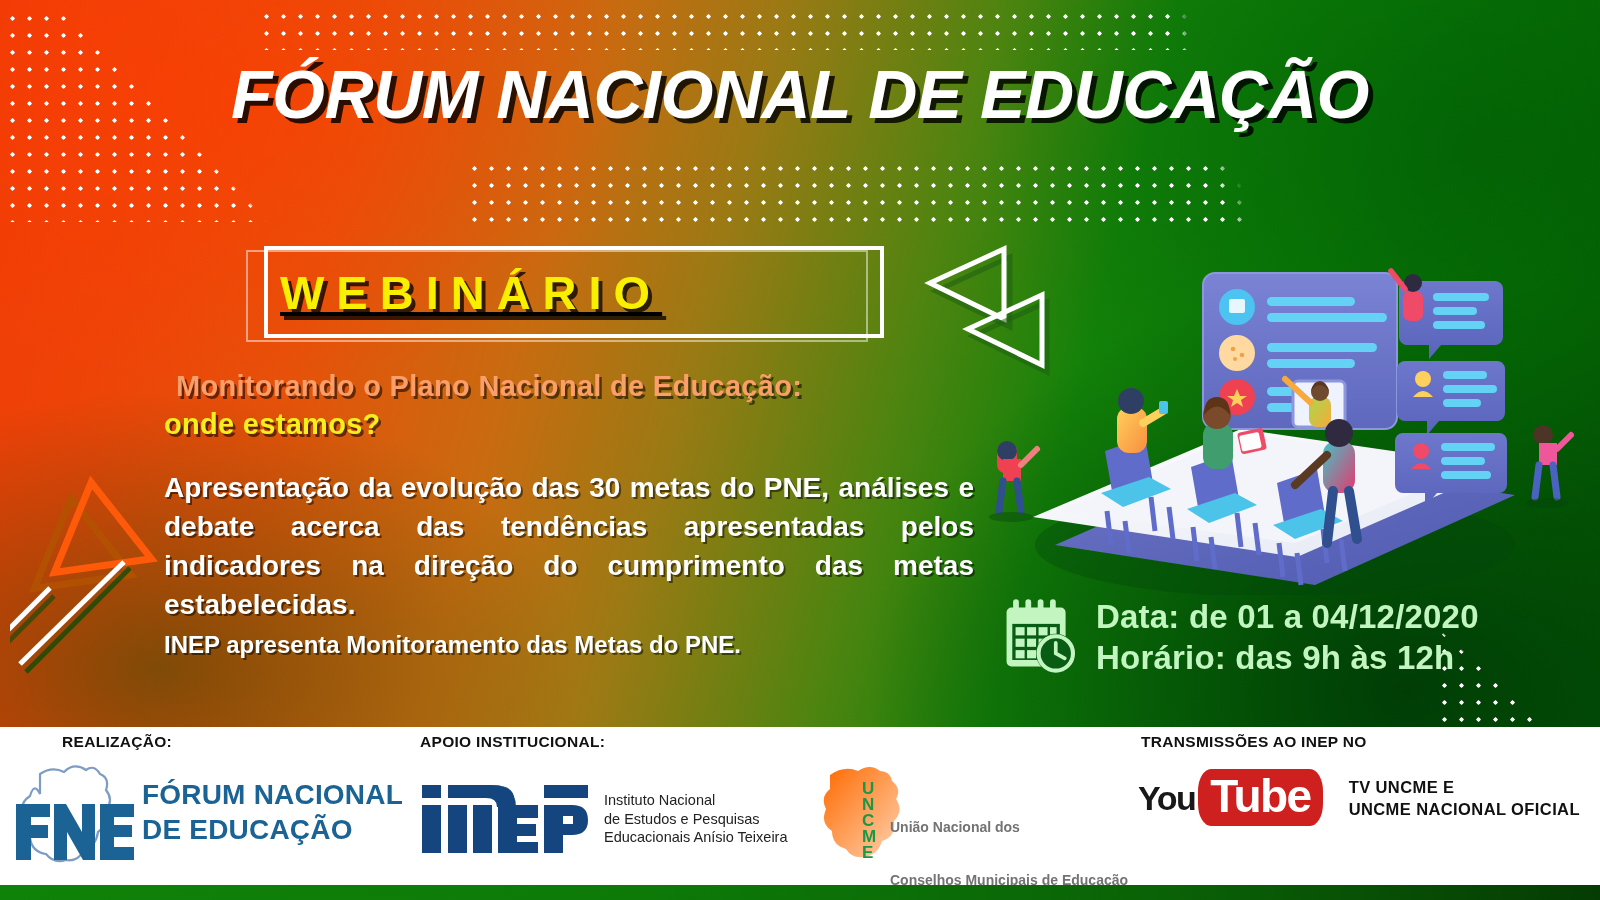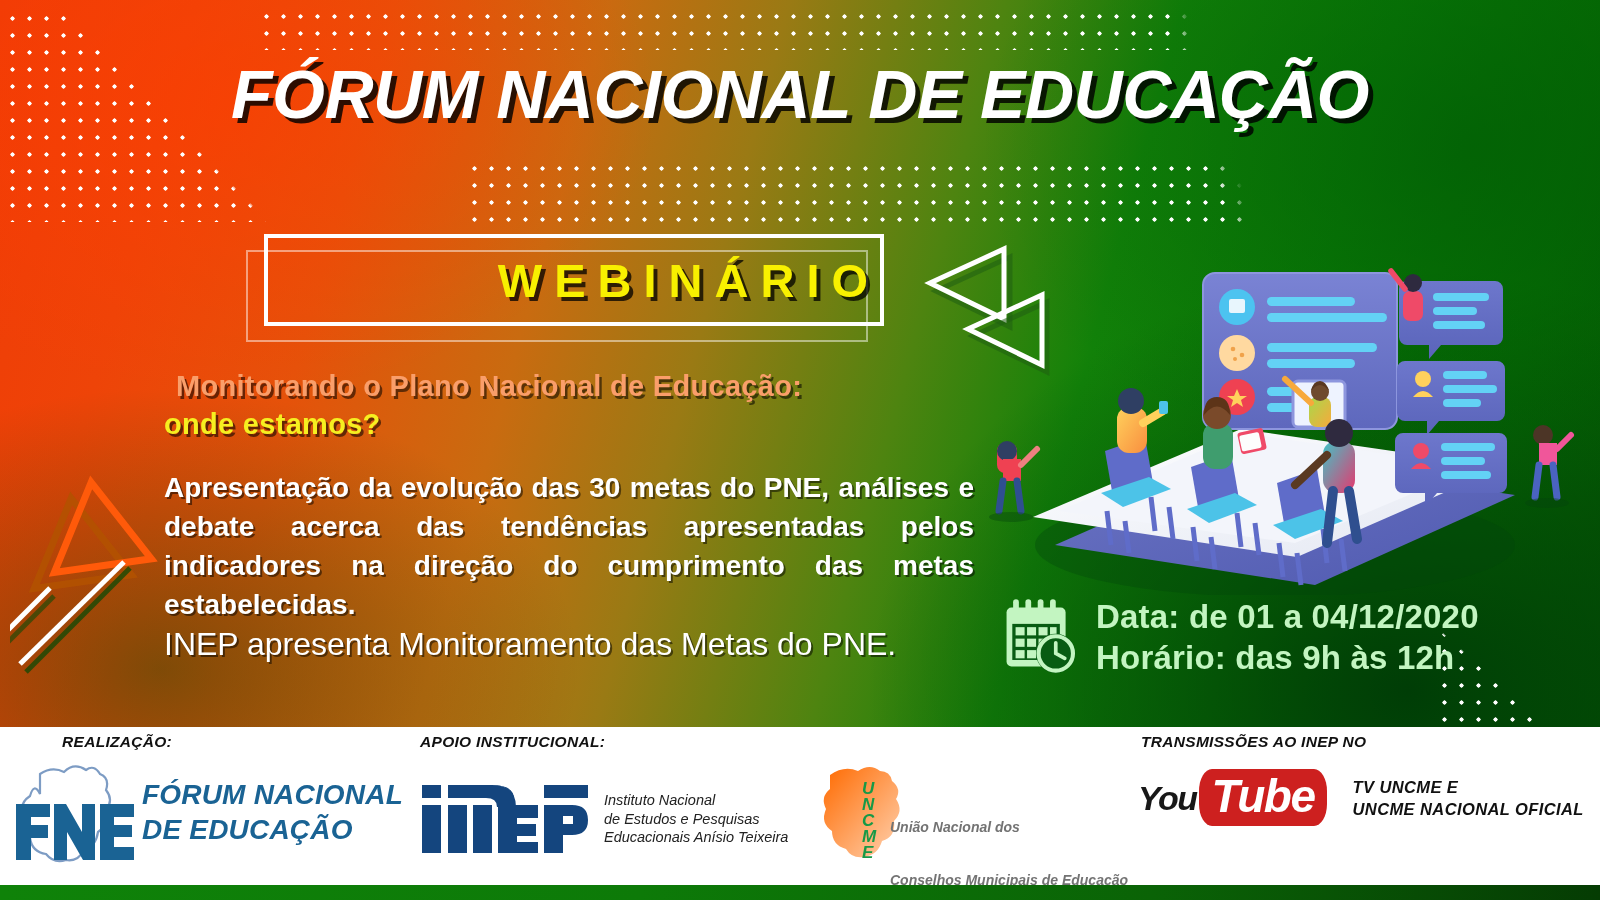--- a/index.html
+++ b/index.html
@@ -84,23 +84,23 @@
     font-stretch:condensed;
   }
 
   
   #webinar-wrap { position:absolute; left:246px; top:230px; width:640px; height:115px; }
   #webinar-frame-back {
     position:absolute; left:0; top:20px; width:622px; height:92px;
     border:2px solid rgba(255,255,255,.48);
   }
   #webinar-frame {
-    position:absolute; left:18px; top:4px; width:620px; height:92px;
+    position:absolute; left:18px; top:16px; width:620px; height:92px;
     border:4px solid #ffffff;
-    display:flex; align-items:center; justify-content:flex-end;
+    display:flex; align-items:center; justify-content:flex-start;text-decoration:underline;
   }
   #webinar-text {
     font-size:47px; font-weight:bold; letter-spacing:12px;
     color:#f8f000;
     text-shadow:4px 4px 0 rgba(0,0,0,.75);
     padding-left:12px;
   }
 
   
   #subtitle { position:absolute; left:164px; top:367px; width:860px; }
@@ -118,21 +118,21 @@
   #para-justified {
     font-size:28px; line-height:39px; font-weight:bold;
     color:#ffffff;
     text-align:justify;
     text-align-last:justify;
     text-shadow:2px 2px 0 rgba(0,0,0,.5);
     font-stretch:condensed;
   }
   #para-last {
     margin-top:1px;
-    font-size:32px; line-height:39px; font-weight:normal;
+    font-size:24px; line-height:39px; font-weight:bold;
     color:#ffffff;
     text-shadow:2px 2px 0 rgba(0,0,0,.5);
     font-stretch:condensed;
   }
 
   
   #decor-tri-shadow {
     position:absolute; left:22px; top:490px; width:110px; height:100px;
     transform:rotate(-8deg);
   }
@@ -157,21 +157,20 @@
     font-size:33px; line-height:41px; font-weight:bold;
     color:#c3f5c1;
     white-space:nowrap;
     letter-spacing:.2px;
   }
 
   
   #footer {
     position:absolute; left:0; top:727px; width:1414px; height:158px;
     background:#ffffff;
-    font-style:italic;
   }
   #bottom-strip {
     position:absolute; left:0; top:885px; width:1600px; height:15px;
     background:linear-gradient(90deg,#0f8209 0%,#0d7a08 40%,#0a6306 72%,#053c03 100%);
   }
   .foot-caption {
     position:absolute;
     font-size:15.5px; font-weight:bold; color:#111111;
     letter-spacing:.3px; white-space:nowrap;
   }

